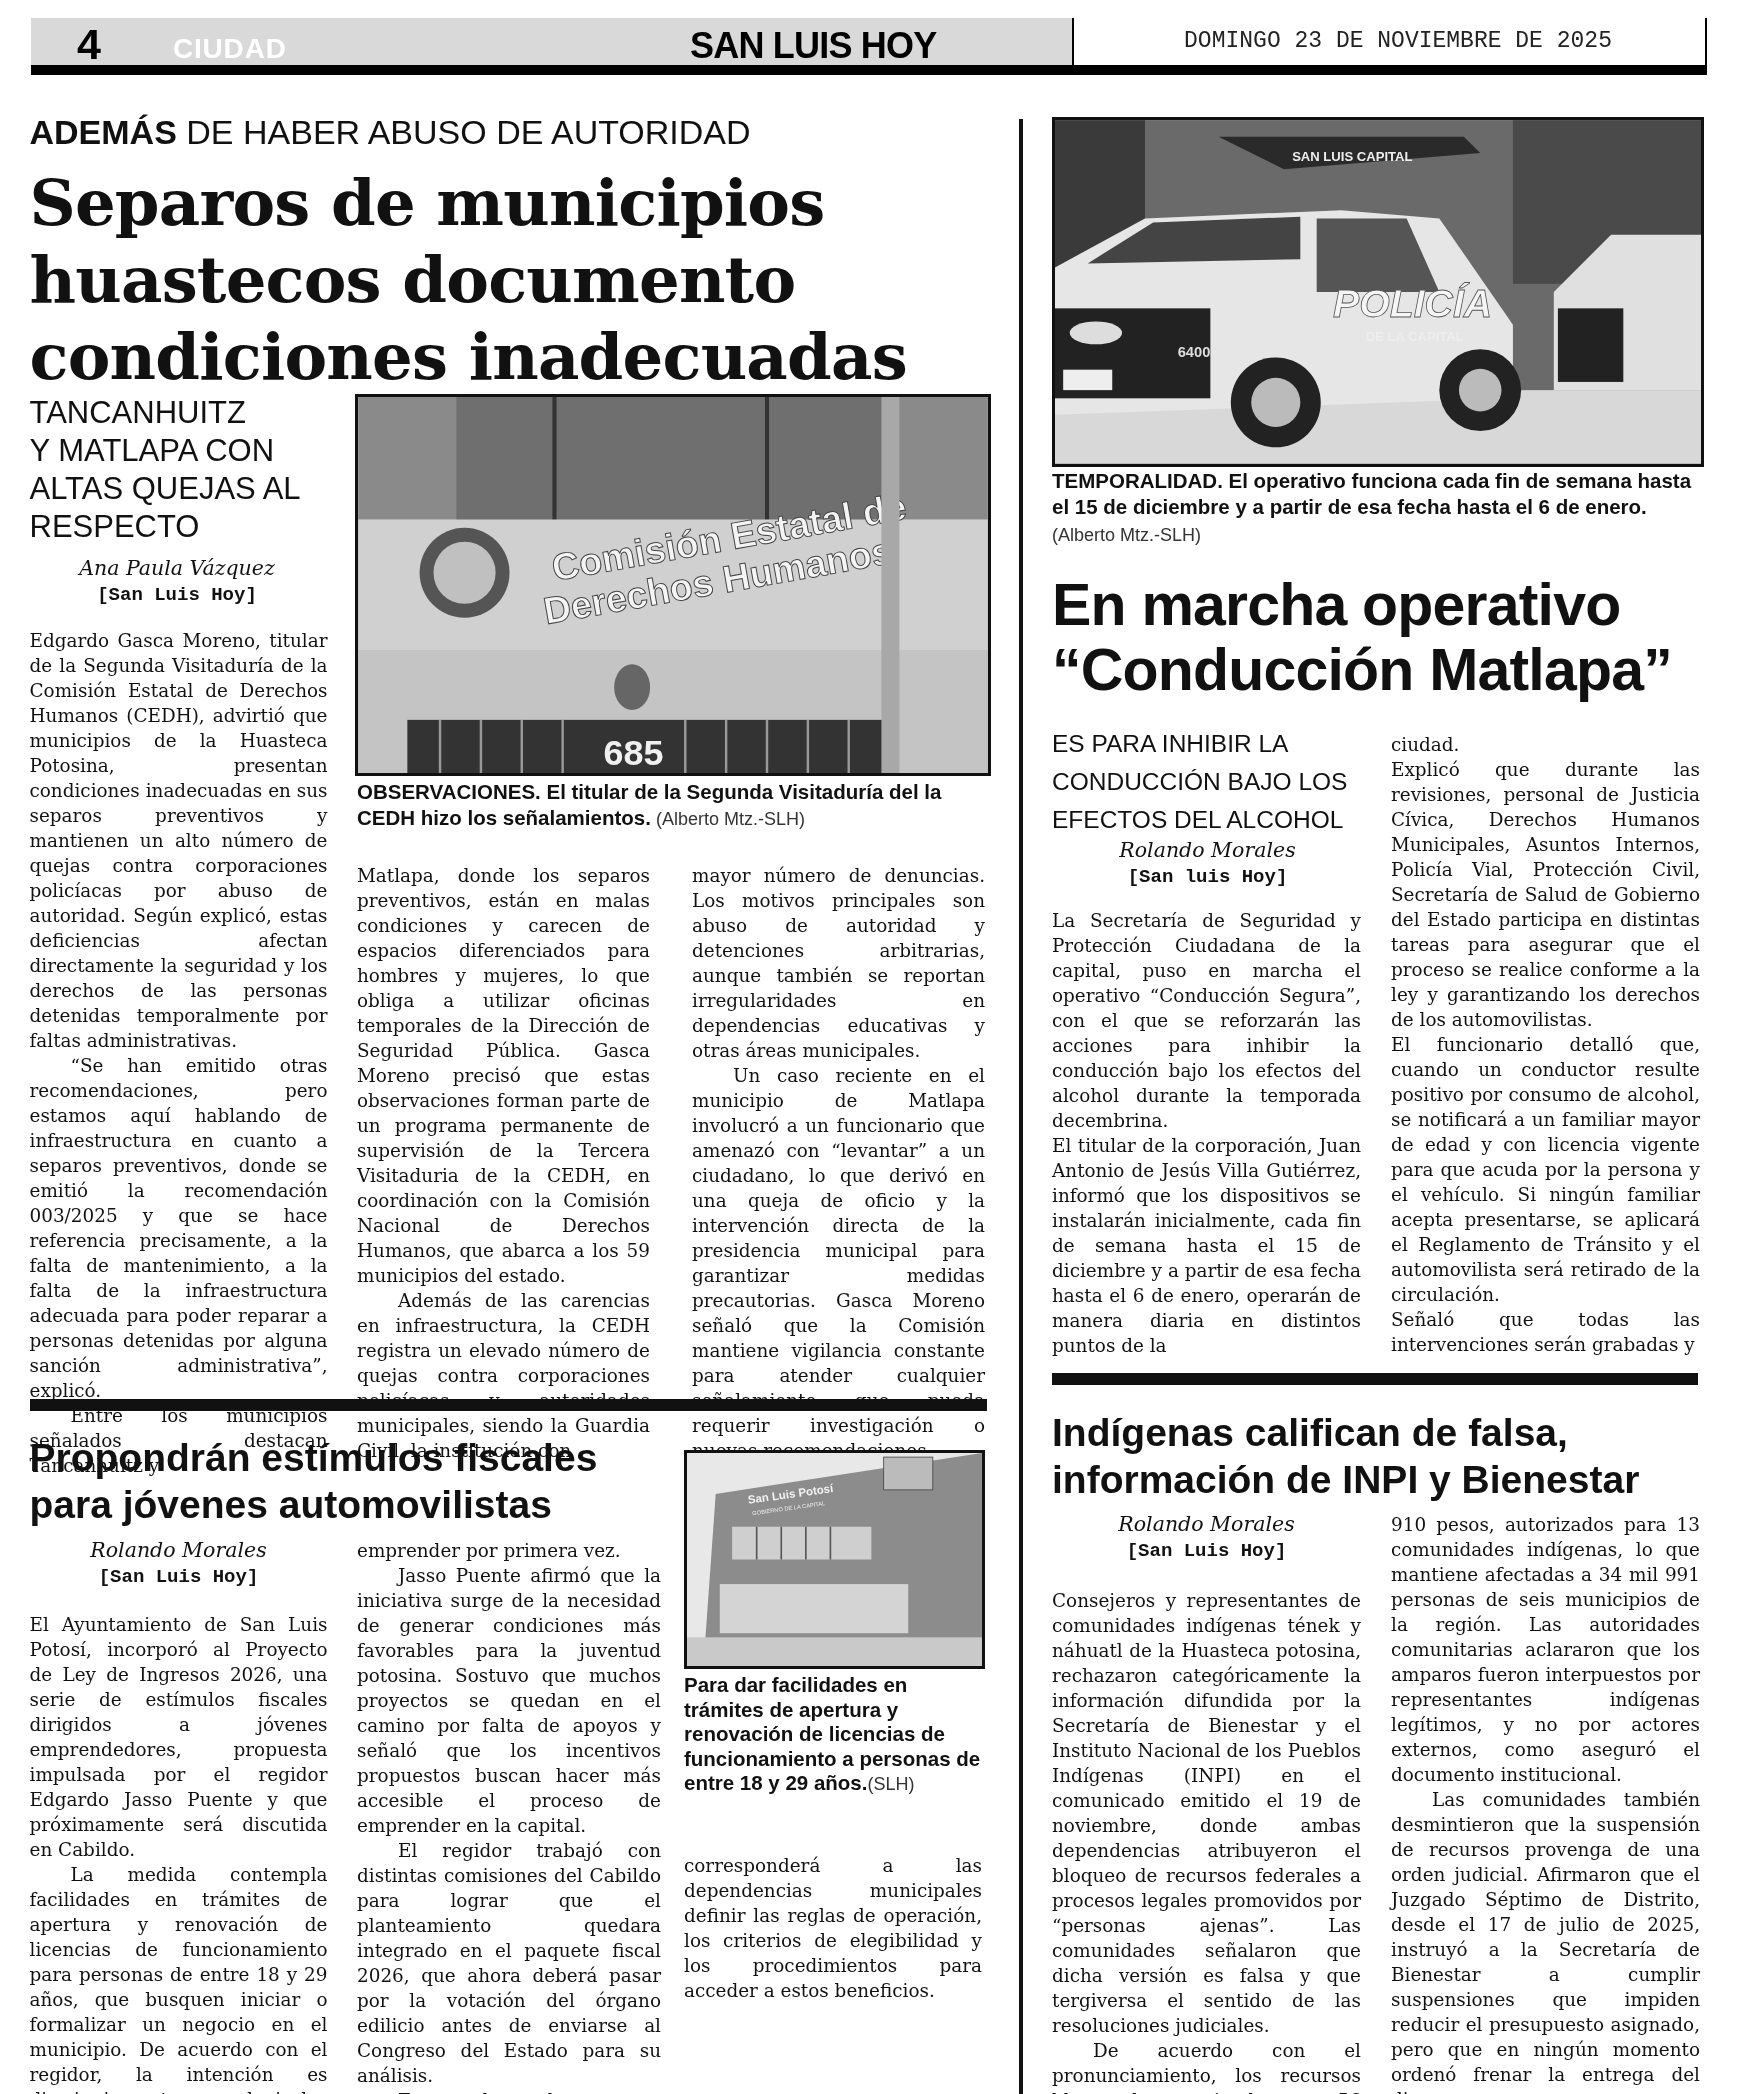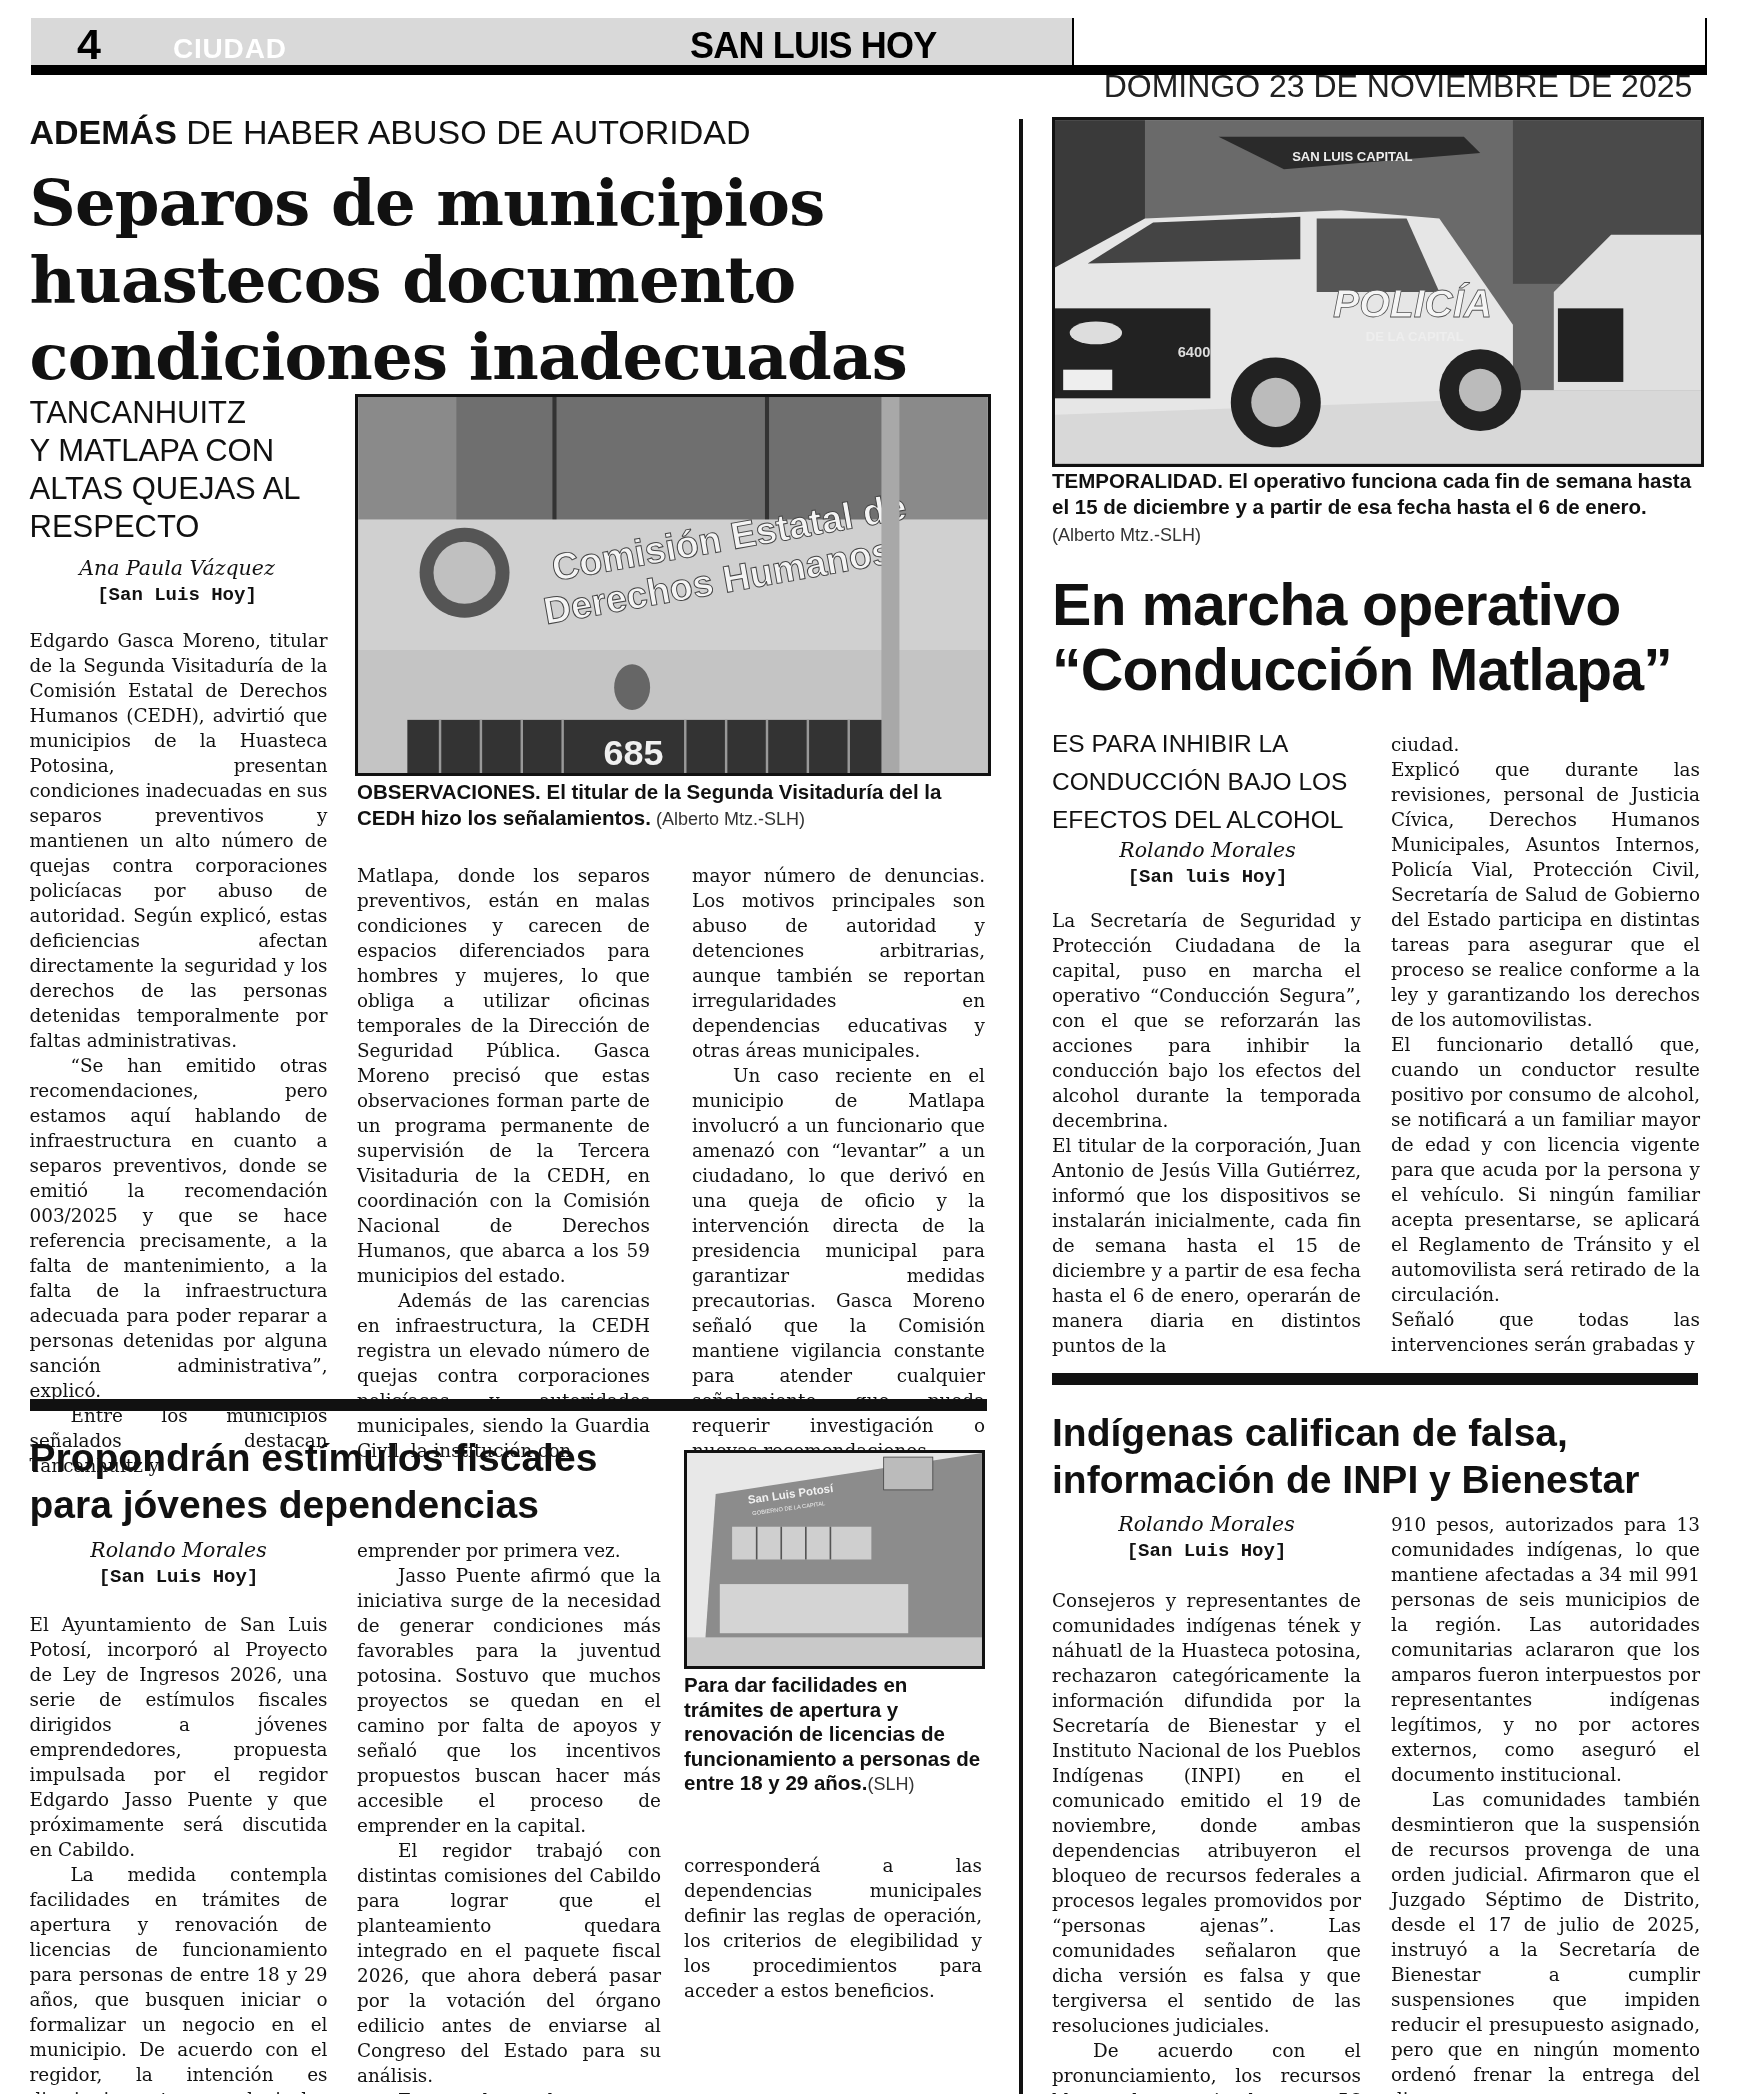--- a/index.html
+++ b/index.html
@@ -6,21 +6,21 @@
   body { width:1748px; height:2095px; position:relative; overflow:hidden; color:#111; font-family:"DejaVu Serif", serif; }
   .abs { position:absolute; }
   
   .masthead { left:31px; top:18px; width:1678px; height:56px; }
   .mh-gray { position:absolute; left:0; top:0; width:1041px; height:47px; background:#d9d9d9; }
   .mh-pagenum { position:absolute; left:46px; top:1.6px; font-family:"Liberation Sans", sans-serif; font-weight:bold; font-size:43px; color:#000; }
   .mh-section { position:absolute; left:142px; top:14.7px; font-family:"Liberation Sans", sans-serif; font-weight:bold; font-size:28px; color:#fff; letter-spacing:0.8px; }
   .mh-brand { position:absolute; left:659px; top:6.5px; font-family:"Liberation Sans", sans-serif; font-weight:bold; font-size:36px; color:#000; letter-spacing:-0.8px; }
   .mh-vline { position:absolute; left:1041px; top:0; width:1.6px; height:47px; background:#000; }
   .mh-rline { position:absolute; left:1674px; top:0; width:1.6px; height:47px; background:#000; }
-  .mh-date { position:absolute; left:1064px; top:9.8px; width:606px; text-align:center; font-family:Liberation Sans, sans-serif; font-size:32px; color:#222;margin-top:40px; }
+  .mh-date { position:absolute; left:1064px; top:9.8px; width:606px; text-align:center; font-family:Liberation Mono, monospace; font-size:23px; color:#222; }
   .mh-bar { position:absolute; left:0; top:47px; width:1676px; height:9.8px; background:#000; }
 
   .vrule { left:1019px; top:119px; width:4.1px; height:1976px; background:#111; }
   .hrule { height:11.5px; background:#111; }
 
   .kicker { font-family:"Liberation Sans", sans-serif; font-size:34px; }
   .kicker b { font-weight:900; }
   .h1 { font-family:"DejaVu Serif", serif; font-weight:bold; font-size:64px; line-height:77px; letter-spacing:-0.8px; }
   .sub { font-family:"Liberation Sans", sans-serif; font-size:31px; line-height:38px; }
   .byline { font-family:"DejaVu Serif", serif; font-style:italic; font-size:20.5px; text-align:center; }
@@ -168,21 +168,21 @@
   <p>ciudad.</p>
   <p>Explicó que durante las revisiones, personal de Justicia Cívica, Derechos Humanos Municipales, Asuntos Internos, Policía Vial, Protección Civil, Secretaría de Salud de Gobierno del Estado participa en distintas tareas para asegurar que el proceso se realice conforme a la ley y garantizando los derechos de los automovilistas.</p>
   <p>El funcionario detalló que, cuando un conductor resulte positivo por consumo de alcohol, se notificará a un familiar mayor de edad y con licencia vigente para que acuda por la persona y el vehículo. Si ningún familiar acepta presentarse, se aplicará el Reglamento de Tránsito y el automovilista será retirado de la circulación.</p>
   <p>Señaló que todas las intervenciones serán grabadas y</p>
 </div>
 
 <div class="abs hrule" style="left:1052px;top:1373px;width:646px;"></div>
 
 <div class="abs h3" style="left:29.5px;top:1434px;width:655px;">
   <div>Propondrán estímulos fiscales</div>
-  <div>para jóvenes dependencias</div>
+  <div>para jóvenes automovilistas</div>
 </div>
 <div class="abs byline" style="left:29.5px;top:1538px;width:298px;">Rolando Morales</div>
 <div class="abs agency" style="left:29.5px;top:1566px;width:298px;">[San Luis Hoy]</div>
 
 <div class="abs body" style="left:29.5px;top:1612px;width:298px;">
   <p>El Ayuntamiento de San Luis Potosí, incorporó al Proyecto de Ley de Ingresos 2026, una serie de estímulos fiscales dirigidos a jóvenes emprendedores, propuesta impulsada por el regidor Edgardo Jasso Puente y que próximamente será discutida en Cabildo.</p>
   <p class="ind">La medida contempla facilidades en trámites de apertura y renovación de licencias de funcionamiento para personas de entre 18 y 29 años, que busquen iniciar o formalizar un negocio en el municipio. De acuerdo con el regidor, la intención es disminuir costos y reducir las barreras que enfrentan quienes intentan</p>
 </div>
 <div class="abs body" style="left:357px;top:1538px;width:304px;">
   <p>emprender por primera vez.</p>

